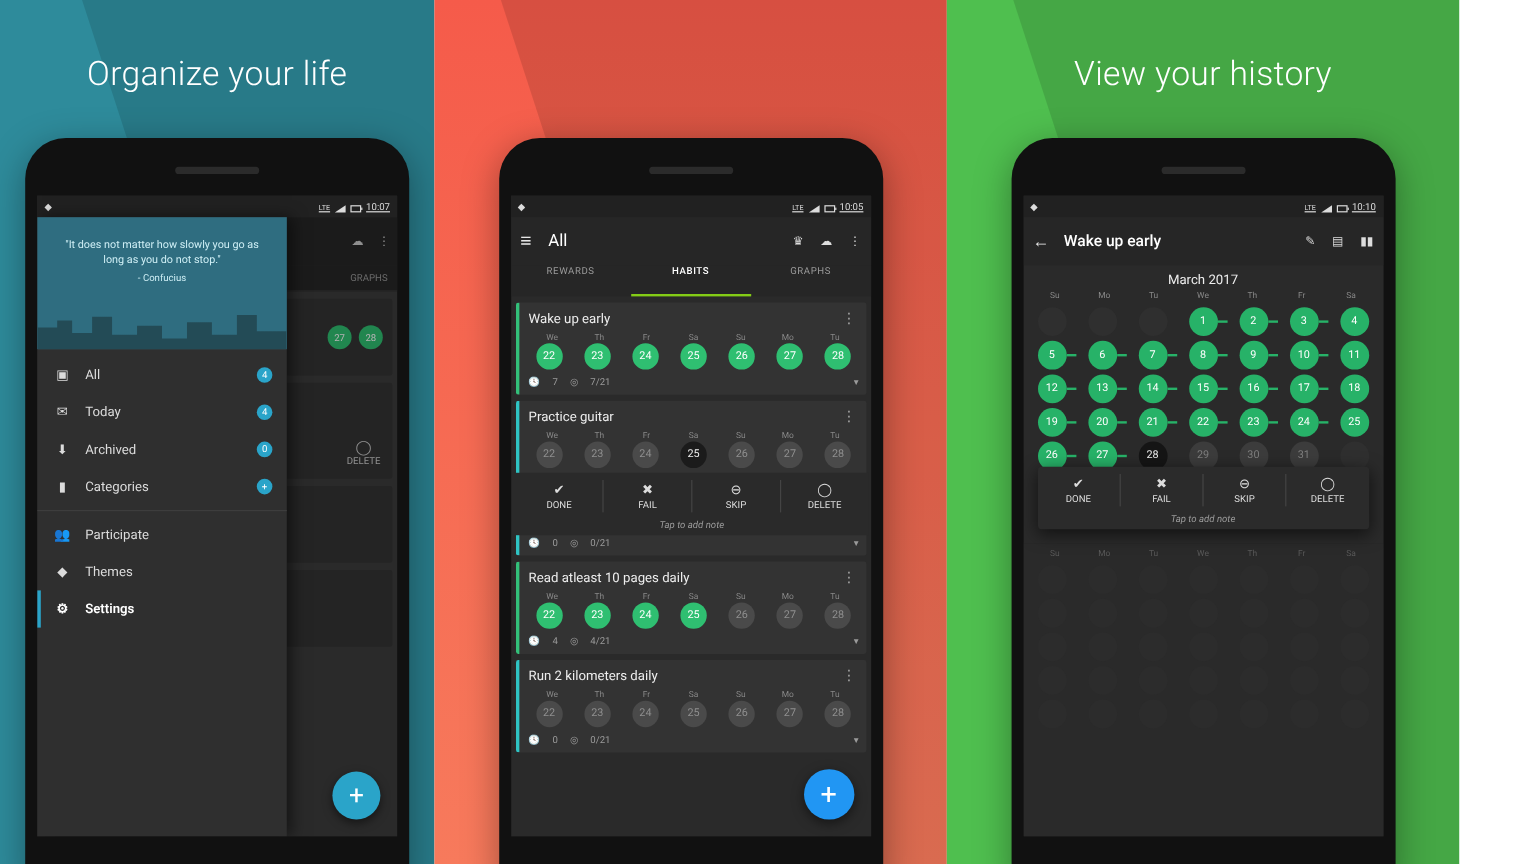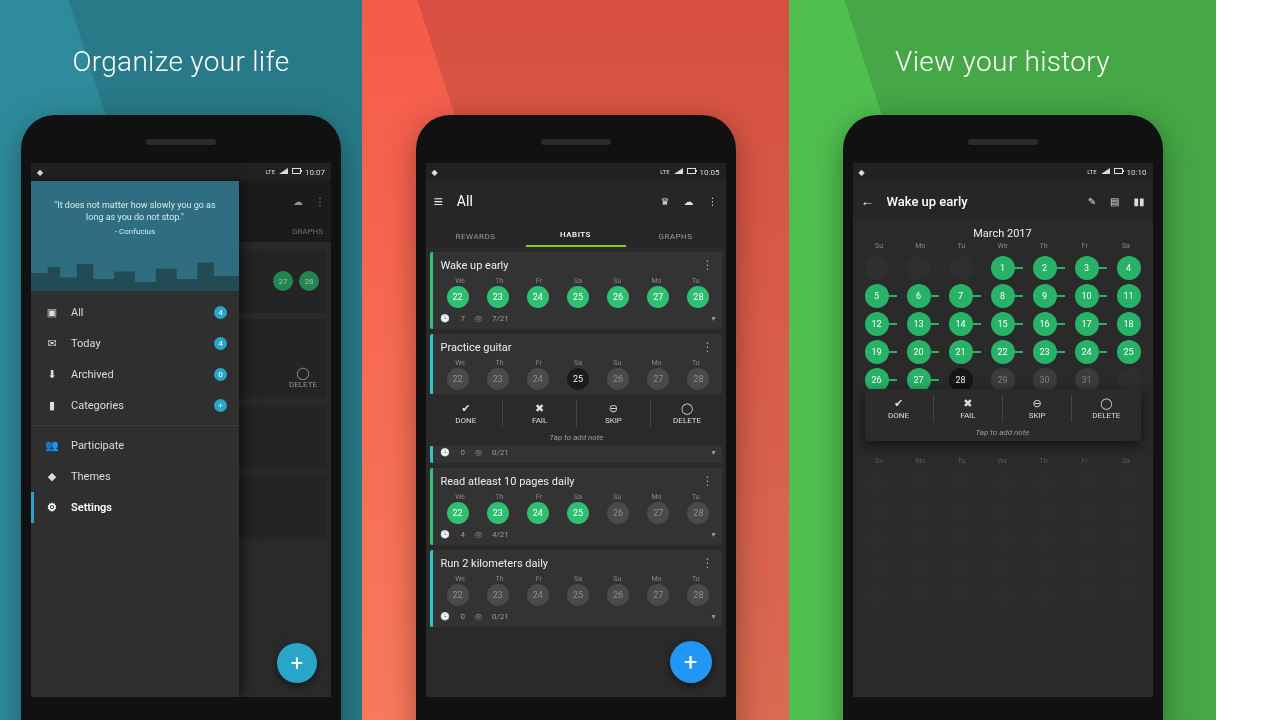--- a/index.html
+++ b/index.html
@@ -9,21 +9,21 @@
   .p2 { width:427px; background:linear-gradient(to bottom,#f55b4a,#f77a5c); }
   .p3 { width:427px; background:#4fbf4f; }
   .diag { position:absolute; inset:0; overflow:hidden; pointer-events:none; }
   .diag::after { content:""; position:absolute; left:-20%; bottom:-40%; width:200%; height:200%; background:rgba(0,0,0,.12); transform:rotate(-18deg); transform-origin:top left; }
   h2.headline { position:absolute; top:45px; left:0; right:0; text-align:center; color:#fff; font-weight:300; font-size:28px; letter-spacing:.3px; }
   
   .phone { position:absolute; left:50%; transform:translateX(-50%); top:115px; width:320px; height:640px; background:#111; border-radius:34px; box-shadow:0 8px 30px rgba(0,0,0,.35); padding:48px 10px 58px 10px; }
   .speaker { position:absolute; top:24px; left:50%; transform:translateX(-50%); width:70px; height:6px; background:#2b2b2b; border-radius:4px; }
   .screen { width:100%; height:100%; background:#2a2a2a; position:relative; overflow:hidden; font-size:10px; color:#e6e6e6; }
   .status { height:18px; background:#212121; display:flex; align-items:center; justify-content:space-between; padding:0 6px; font-size:8px; color:#dcdcdc; }
-  .status .right { display:flex; align-items:flex-start; gap:4px; }
+  .status .right { display:flex; align-items:flex-end; gap:4px;text-decoration:underline; }
   .sig { display:inline-block; width:0; height:0; border-style:solid; border-width:0 0 6px 9px; border-color:transparent transparent #dcdcdc transparent; }
   .batt { display:inline-block; width:9px; height:6px; border:1px solid #dcdcdc; position:relative; }
   .batt::after { content:""; position:absolute; right:-2px; top:1px; width:1px; height:2px; background:#dcdcdc; }
 
   
   .drawer { position:absolute; top:18px; left:0; width:208px; bottom:0; background:#2f2f2f; box-shadow:4px 0 12px rgba(0,0,0,.5); z-index:3;}
   .drawer-hero { height:110px; background:#2f6d80; overflow:hidden; position:relative; padding:18px 14px 0 14px;}
   .drawer-hero .quote { color:#cfeff5; font-size:9px; line-height:12px; text-align:center; }
   .drawer-hero .author { color:#cfeff5; font-size:8px; text-align:center; margin-top:4px;}
   .skyline { position:absolute; left:0; right:0; bottom:0; height:30px; background:linear-gradient(to top, #234b56 0, #234b56 100%); clip-path:polygon(0 100%,0 40%,8% 40%,8% 20%,14% 20%,14% 55%,22% 55%,22% 10%,30% 10%,30% 60%,40% 60%,40% 35%,50% 35%,50% 70%,60% 70%,60% 25%,70% 25%,70% 60%,80% 60%,80% 5%,88% 5%,88% 50%,100% 50%,100% 100%);}
@@ -40,21 +40,21 @@
   .behind .card { margin:6px 4px; background:#333; border-radius:2px; height:64px; border-left:3px solid #2fbf71; position:relative;}
   .behind .card .drow { position:absolute; bottom:22px; right:8px; display:flex; gap:6px;}
   .behind .dot { width:20px; height:20px; border-radius:50%; background:#434343; color:#888; font-size:8px; display:flex; align-items:center; justify-content:center;}
   .behind .dot.g { background:#2fbf71; color:#fff;}
   .fab1 { position:absolute; right:14px; bottom:14px; width:40px; height:40px; border-radius:50%; background:#2aa4c9; box-shadow:0 3px 8px rgba(0,0,0,.5); color:#fff; font-size:22px; display:flex; align-items:center; justify-content:center; z-index:4;}
 
   
   .topbar2 { height:40px; background:#262626; display:flex; align-items:center; padding:0 8px; gap:14px;}
   .topbar2 .title { font-size:14px; font-weight:400; color:#fff; flex:1;}
   .topbar2 .ricons { display:flex; gap:14px; align-items:center; color:#ddd;}
-  .tabs2 { display:flex; height:26px; background:#262626; align-items:flex-end; font-size:8px; color:#9a9a9a;}
+  .tabs2 { display:flex; height:26px; background:#262626; font-size:8px; color:#9a9a9a;}
   .tabs2 > div { flex:1; text-align:center; padding-bottom:6px; letter-spacing:.5px;}
   .tabs2 .act { color:#fff; border-bottom:2px solid #84cc16; font-weight:500;}
   .list2 { position:absolute; top:84px; left:0; right:0; bottom:0; overflow:hidden;}
   .habit { margin:5px 4px; background:#333; border-left:3px solid #33c07a; border-radius:2px; padding:6px 6px 4px 8px; position:relative;}
   .habit.teal { border-left-color:#2fc4c4;}
   .habit .h-head { display:flex; align-items:center; }
   .habit .h-title { font-size:11px; color:#eee; flex:1;}
   .habit .h-more{ color:#aaa; font-size:12px; padding:0 2px;}
   .daylabels { display:flex; gap:0; margin:5px 0 1px 0;}
   .daylabels span { flex:1; text-align:center; font-size:7px; color:#888;}

